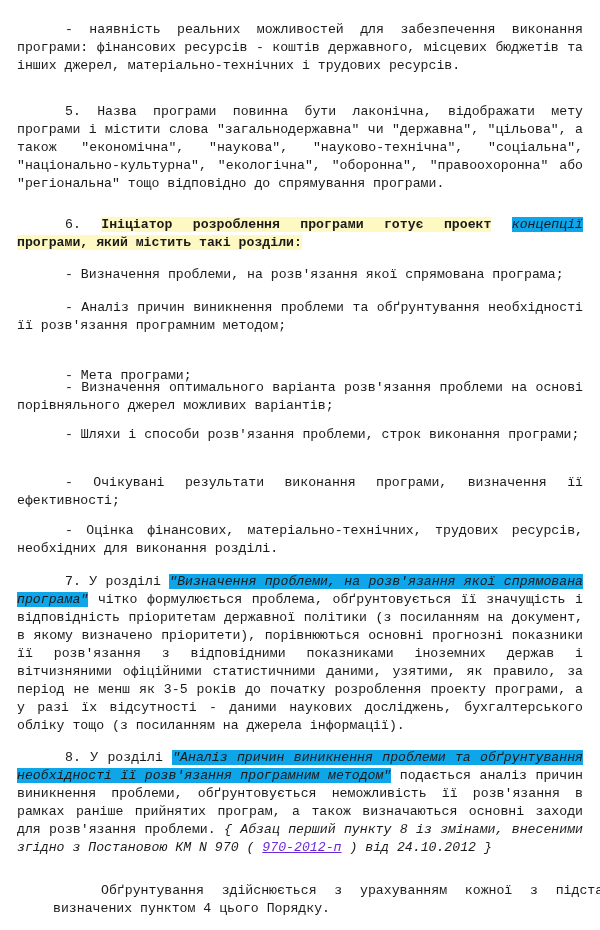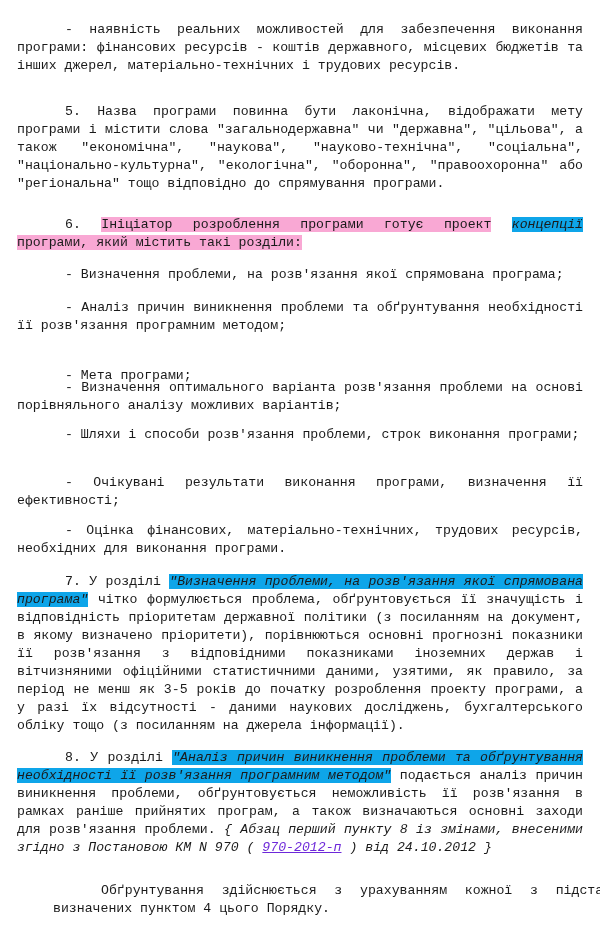--- a/index.html
+++ b/index.html
@@ -4,21 +4,21 @@
 <style>
   html, body { margin: 0; padding: 0; background: #ffffff; }
   body {
     width: 600px; height: 930px; overflow: hidden;
     font-family: "Liberation Mono", "DejaVu Sans Mono", monospace;
     font-size: 13.2px; color: #1a1a1a;
   }
   .doc { position: relative; padding: 0 0 0 17px; width: 566px; }
   .p { position: absolute; left: 17px; width: 566px; line-height: 18px; text-align: justify; text-align-last: left; white-space: normal; }
   .ind { display: inline-block; width: 48px; }
-  .hl-y { background: #f9a8d4; }
+  .hl-y { background: #fef9c3; font-weight: bold; }
   .hl-c { background: #0ea5e9; }
   .it { font-style: italic; }
   .note { font-style: italic; }
   a.link { color: #6d28d9; text-decoration: underline; }
 </style>
 </head>
 <body>
 
 <div class="doc">
 
@@ -37,30 +37,30 @@
   <div class="p" style="top:266px;">
     <span class="ind"></span><span>- Визначення проблеми, на розв'язання якої спрямована програма;</span>
   </div>
   <div class="p" style="top:299px;">
     <span class="ind"></span><span>- Аналіз причин виникнення проблеми та обґрунтування необхідності її розв'язання програмним методом;</span>
   </div>
   <div class="p" style="top:346px;margin-top:21px;">
     <span class="ind"></span><span>- Мета програми;</span>
   </div>
   <div class="p" style="top:379px;">
-    <span class="ind"></span><span>- Визначення оптимального варіанта розв'язання проблеми на основі порівняльного аналізу можливих варіантів;</span>
+    <span class="ind"></span><span>- Визначення оптимального варіанта розв'язання проблеми на основі порівняльного джерел можливих варіантів;</span>
   </div>
   <div class="p" style="top:426px;">
     <span class="ind"></span><span>- Шляхи і способи розв'язання проблеми, строк виконання програми;</span>
   </div>
   <div class="p" style="top:474px;">
     <span class="ind"></span><span>- Очікувані результати виконання програми, визначення її ефективності;</span>
   </div>
   <div class="p" style="top:522px;">
-    <span class="ind"></span><span>- Оцінка фінансових, матеріально-технічних, трудових ресурсів, необхідних для виконання програми.</span>
+    <span class="ind"></span><span>- Оцінка фінансових, матеріально-технічних, трудових ресурсів, необхідних для виконання розділі.</span>
   </div>
 
   <div class="p" style="top:573px;">
     <span class="ind"></span><span>7. У розділі</span> <span class="hl-c it">"Визначення проблеми, на розв'язання якої спрямована програма"</span> <span>чітко формулюється проблема, обґрунтовується її значущість і відповідність пріоритетам державної політики (з посиланням на документ, в якому визначено пріоритети), порівнюються основні прогнозні показники її розв'язання з відповідними показниками іноземних держав і вітчизняними офіційними статистичними даними, узятими, як правило, за період не менш як 3-5 років до початку розроблення проекту програми, а у разі їх відсутності - даними наукових досліджень, бухгалтерського обліку тощо (з посиланням на джерела інформації).</span>
   </div>
 
   <div class="p" style="top:749px;">
     <span class="ind"></span><span>8. У розділі</span> <span class="hl-c it">"Аналіз причин виникнення проблеми та обґрунтування необхідності її розв'язання програмним методом"</span> <span>подається аналіз причин виникнення проблеми, обґрунтовується неможливість її розв'язання в рамках раніше прийнятих програм, а також визначаються основні заходи для розв'язання проблеми.</span>
     <span class="note"><span>{ Абзац перший пункту 8 із змінами, внесеними згідно з Постановою КМ N 970 (</span> <a class="link">970-2012-п</a> <span>) від 24.10.2012 }</span></span>
   </div>

